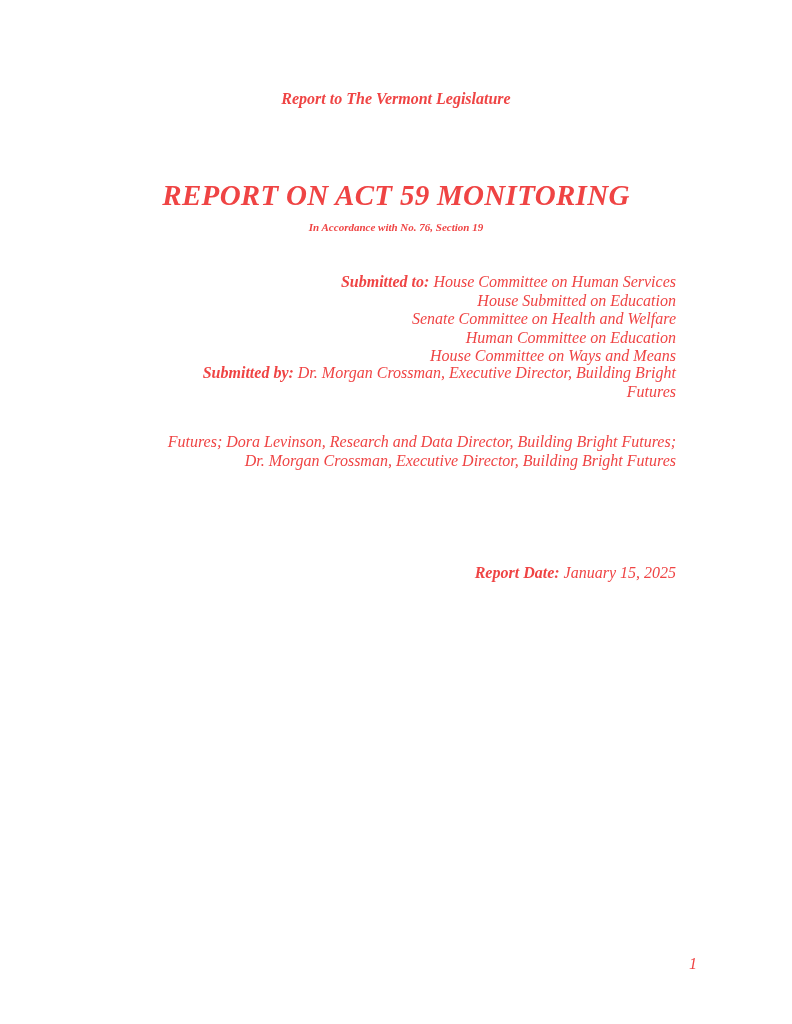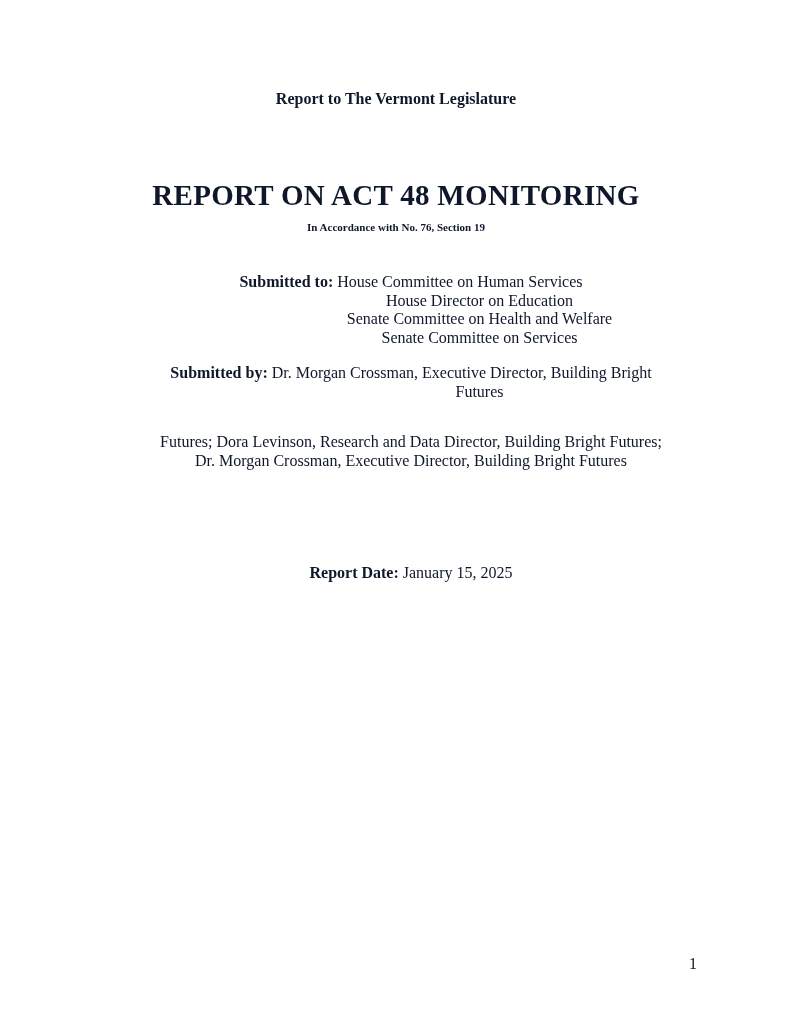--- a/index.html
+++ b/index.html
@@ -6,22 +6,23 @@
     margin: 0;
     padding: 0;
     background: #ffffff;
   }
   .page {
     position: relative;
     width: 792px;
     height: 1024px;
     background: #ffffff;
     font-family: "Liberation Serif", "DejaVu Serif", serif;
-    color: #0f172a;
+    color: #ef4444;
     overflow: hidden;
+    font-style: italic;
   }
   .centered {
     position: absolute;
     left: 0;
     right: 0;
     text-align: center;
   }
   .header-line {
     top: 90px;
     font-size: 16px;
@@ -41,21 +42,21 @@
     font-size: 11px;
     font-weight: bold;
     line-height: 18.5px;
   }
   .block {
     position: absolute;
     left: 146px;
     width: 530px;
     font-size: 16px;
     line-height: 18.5px;
-    text-align: center;
+    text-align: right;
   }
   .block .bold {
     font-weight: bold;
   }
   .submitted-to { top: 273px; }
   .submitted-by { top: 364px; }
   .prepared-by  { top: 433px; }
   .report-date  { top: 564px; }
   .indent {
     margin-left: 137px;
@@ -69,29 +70,30 @@
     text-align: right;
   }
 </style>
 </head>
 <body>
 
 <div class="page">
 
   <div class="centered header-line">Report to The Vermont Legislature</div>
 
-  <h1 class="centered doc-title">REPORT ON ACT 48 MONITORING</h1>
+  <h1 class="centered doc-title">REPORT ON ACT 59 MONITORING</h1>
 
   <div class="centered doc-subtitle">In Accordance with No. 76, Section 19</div>
 
   <div class="block submitted-to">
     <div><span class="bold">Submitted to:</span> <span>House Committee on Human Services</span></div>
-    <div class="indent">House Director on Education</div>
+    <div class="indent">House Submitted on Education</div>
     <div class="indent">Senate Committee on Health and Welfare</div>
-    <div class="indent">Senate Committee on Services</div>
+    <div class="indent">Human Committee on Education</div>
+    <div class="indent">House Committee on Ways and Means</div>
   </div>
 
   <div class="block submitted-by">
     <div><span class="bold">Submitted by:</span> <span>Dr. Morgan Crossman, Executive Director, Building Bright</span></div>
     <div class="indent">Futures</div>
   </div>
 
   <div class="block prepared-by">
     <div>Futures; Dora Levinson, Research and Data Director, Building Bright Futures;</div>
     <div>Dr. Morgan Crossman, Executive Director, Building Bright Futures</div>

